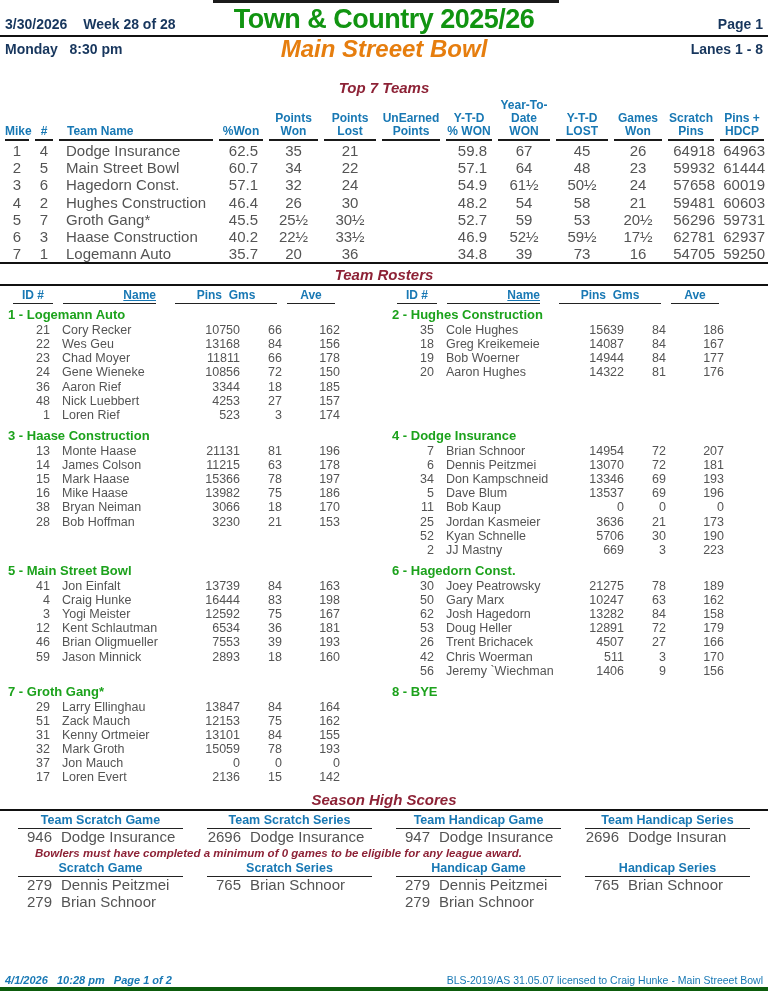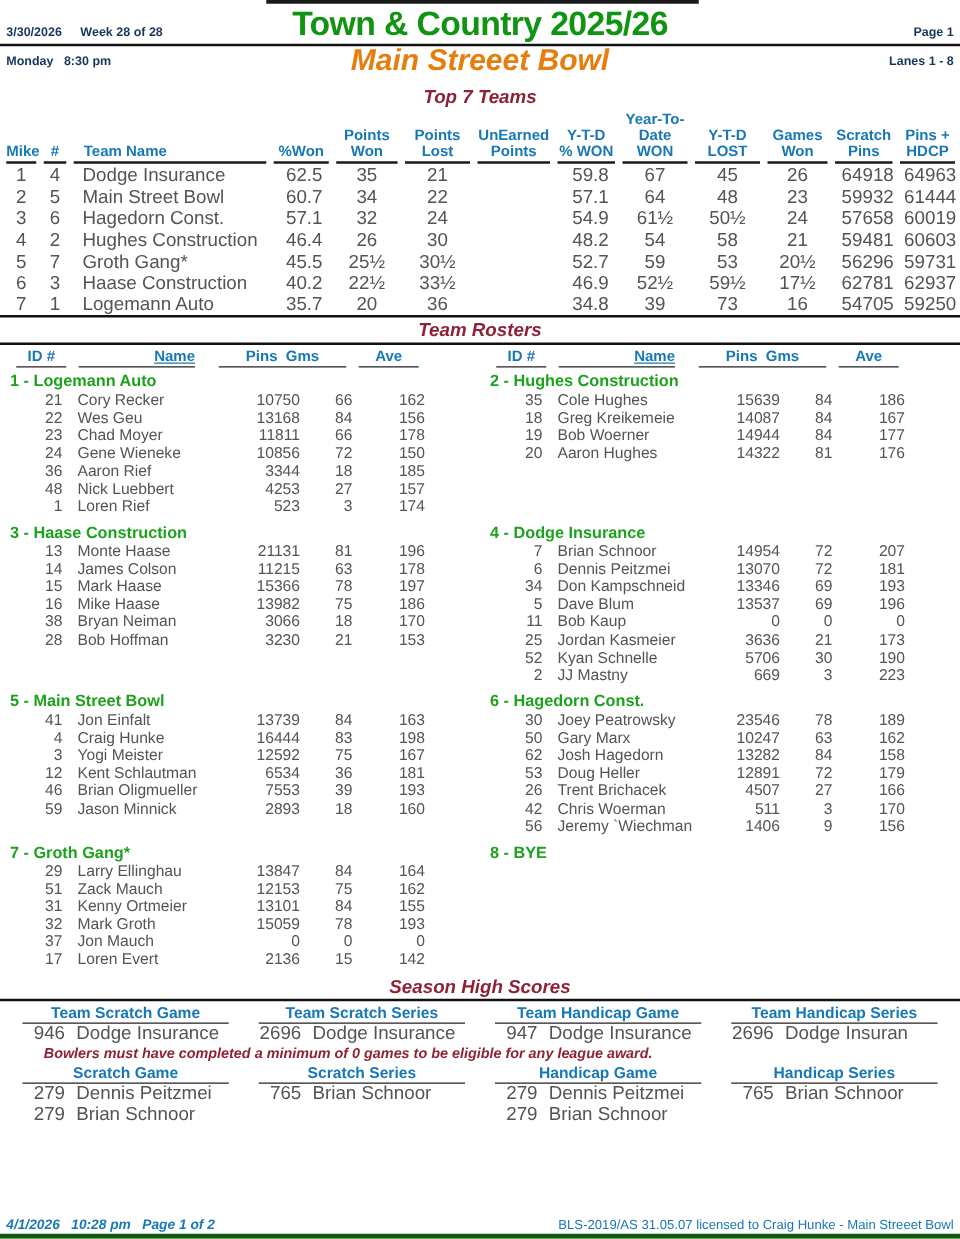--- a/index.html
+++ b/index.html
@@ -1,29 +1,29 @@
 <!DOCTYPE html>
 <html><head>
 <meta charset="utf-8">
 <style>
   html,body{margin:0;padding:0;background:#ffffff;}
   body{width:768px;height:991px;position:relative;font-family:"Liberation Sans","DejaVu Sans",sans-serif;overflow:hidden;}
   .pre{white-space:pre;}
   
   .top-artifact{position:absolute;top:0;left:213px;width:346px;height:3px;background:#1b1b1b;}
   .hdr-row1{display:flex;align-items:flex-end;justify-content:space-between;padding:6px 5px 0 5px;}
-  .hdr-left,.hdr-right{font-size:10px;font-weight:bold;color:#17365d;width:190px;}
+  .hdr-left,.hdr-right{font-size:14px;font-weight:bold;color:#17365d;width:190px;}
   .hdr-right{text-align:right;}
   .league-title{font-size:27px;font-weight:bold;color:#119411;letter-spacing:-0.5px;line-height:26px;}
   .hline{border:0;border-top:2.5px solid #111;margin:3px 0 0 0;}
   .hline2{border:0;border-top:2px solid #111;margin:0;}
   .hdr-row2{display:flex;align-items:center;justify-content:space-between;padding:2px 5px 0 5px;}
   .center-name{font-size:24px;font-weight:bold;font-style:italic;color:#e67e0f;line-height:20px;}
   .section-title{font-size:15px;font-weight:bold;font-style:italic;color:#8d2236;text-align:center;line-height:17px;}
-  .mt4{margin-top:10px;text-align:center;}
+  .mt4{margin-top:20px;text-align:center;}
   
   .st-grid{display:grid;grid-template-columns:30px 24px 160px 50px 55px 58px 64px 52px 58px 58px 54px 52px 50px;margin:0 2px;}
   .sh-cell{display:flex;flex-direction:column;justify-content:flex-end;border-bottom:2px solid #1a1a1a;margin:0 3px;font-size:12px;font-weight:bold;color:#1878b4;text-align:center;line-height:13px;padding-bottom:1px;}
   .sh-cell.c2{text-align:left;padding-left:8px;}
   .st-row{display:grid;grid-template-columns:30px 24px 160px 50px 55px 58px 64px 52px 58px 58px 54px 52px 50px;margin:0 2px;font-size:15px;color:#545454;line-height:17.2px;}
   .st-cell{overflow:hidden;white-space:nowrap;}
   .st-cell.c0,.st-cell.c1,.st-cell.c4,.st-cell.c5,.st-cell.c6,.st-cell.c8,.st-cell.c9,.st-cell.c10{text-align:center;}
   .st-cell.c2{text-align:left;padding-left:10px;}
   .st-cell.c3,.st-cell.c7{text-align:right;padding-right:8px;}
   .st-cell.c11,.st-cell.c12{text-align:right;padding-right:2px;}
@@ -492,21 +492,21 @@
             <div class="p-cell pc2">2893</div>
             <div class="p-cell pc3">18</div>
             <div class="p-cell pc4">160</div>
           </div>
         </div>
         <div class="team-block">
           <div class="team-title">6 - Hagedorn Const.</div>
           <div class="p-row">
             <div class="p-cell pc0">30</div>
             <div class="p-cell pc1">Joey Peatrowsky</div>
-            <div class="p-cell pc2">23546</div>
+            <div class="p-cell pc2">21275</div>
             <div class="p-cell pc3">78</div>
             <div class="p-cell pc4">189</div>
           </div>
           <div class="p-row">
             <div class="p-cell pc0">50</div>
             <div class="p-cell pc1">Gary Marx</div>
             <div class="p-cell pc2">10247</div>
             <div class="p-cell pc3">63</div>
             <div class="p-cell pc4">162</div>
           </div>

